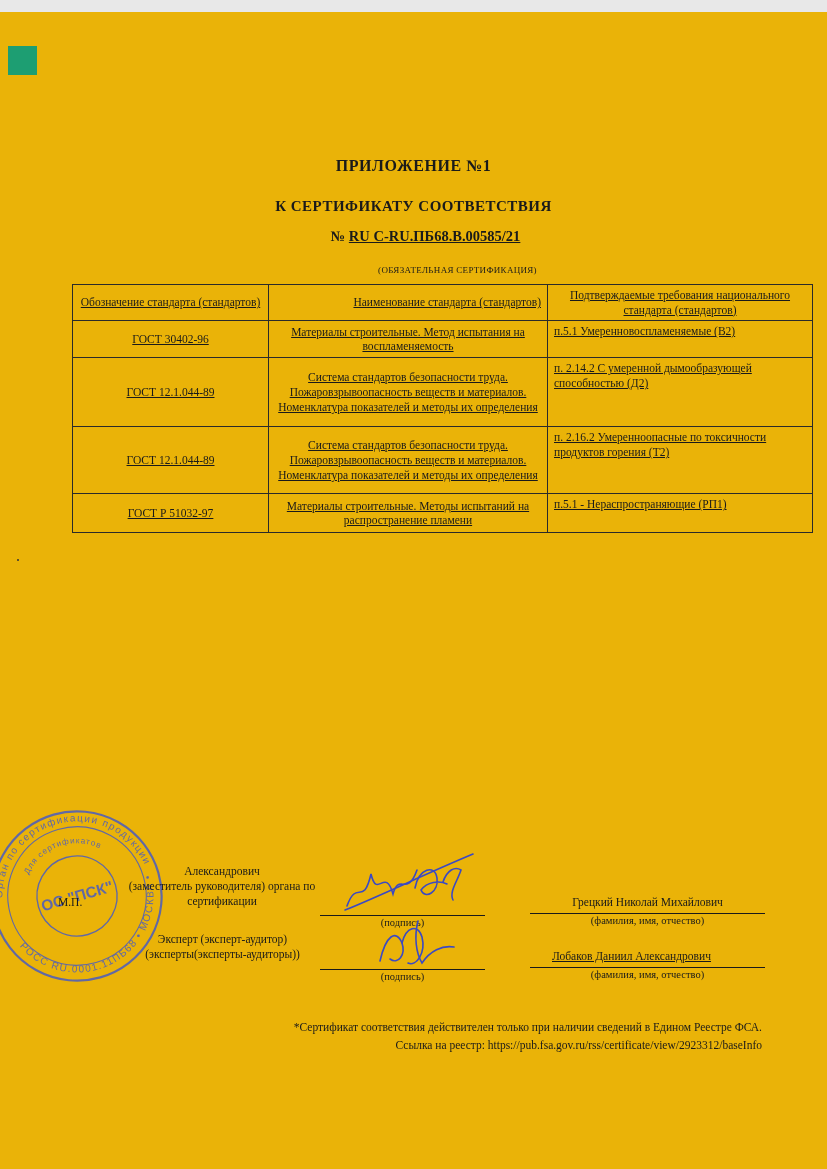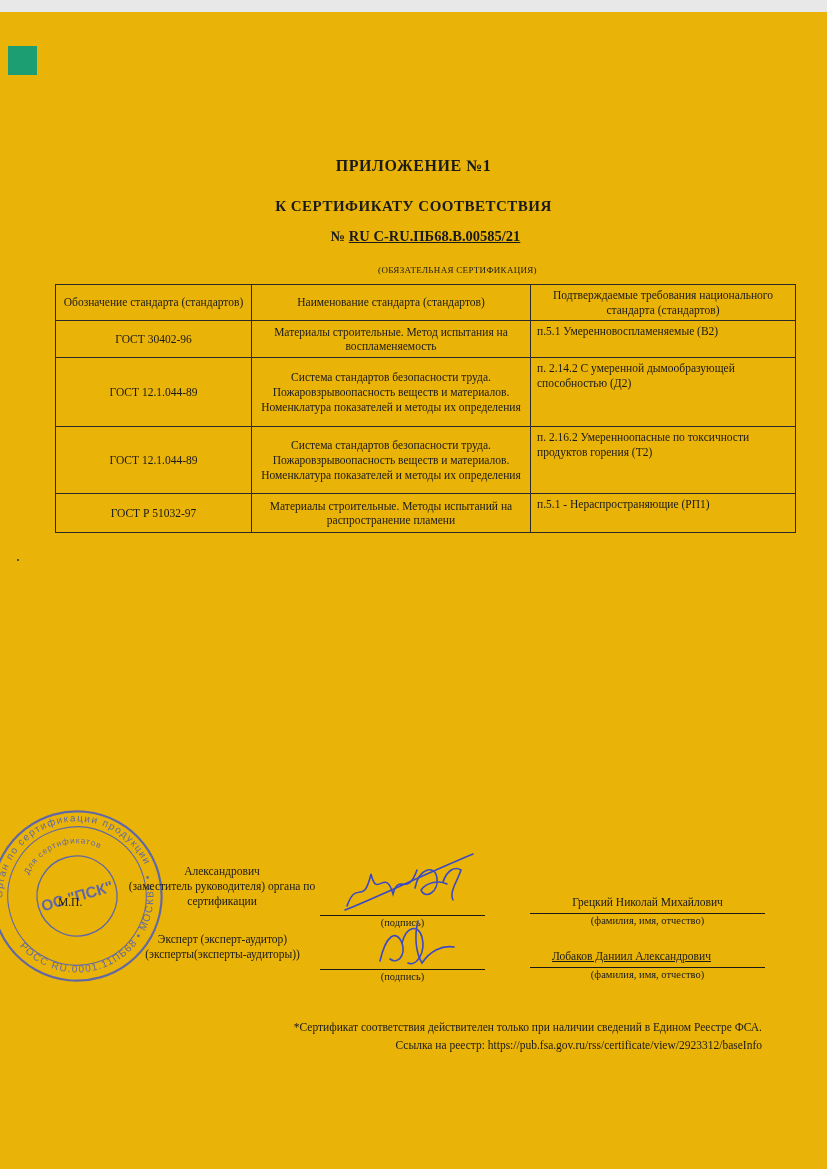--- a/index.html
+++ b/index.html
@@ -52,26 +52,26 @@
 
   <div class="abs green-square" style="left:8px;top:34px;background:#1d9e72;"></div>
 
   <div class="abs dot" style="left:17px;top:547px;"></div>
 
   <div class="abs title center" style="left:0;top:145px;">ПРИЛОЖЕНИЕ №1</div>
   <div class="abs subtitle center" style="left:0;top:186px;">К СЕРТИФИКАТУ СООТВЕТСТВИЯ</div>
   <div class="abs cert-no center" style="left:0;top:216px;padding-left:12px;"><span style="text-decoration:none;">№ </span><span>RU C-RU.ПБ68.В.00585/21</span></div>
   <div class="abs cert-mode center" style="left:0;top:253px;">(ОБЯЗАТЕЛЬНАЯ СЕРТИФИКАЦИЯ)</div>
 
-  <div class="abs" style="left:55px;top:272px;">
+  <div class="abs" style="left:72px;top:272px;text-decoration:underline;">
     <table class="std">
       <tbody>
           <tr>
         <th style="width:183px;height:26px;">Обозначение стандарта (стандартов)</th>
-        <th style="width:266px;">Наименование стандарта (стандартов)</th>
+        <th style="width:266px;text-align:right;">Наименование стандарта (стандартов)</th>
         <th style="width:252px;">Подтверждаемые требования национального стандарта (стандартов)</th>
       </tr>
       <tr>
         <td class="c-code" style="height:30px;">ГОСТ 30402-96</td>
         <td class="c-name">Материалы строительные. Метод испытания на воспламеняемость</td>
         <td class="c-req">п.5.1 Умеренновоспламеняемые (В2)</td>
       </tr>
       <tr>
         <td class="c-code" style="height:62px;">ГОСТ 12.1.044-89</td>
         <td class="c-name">Система стандартов безопасности труда. Пожаровзрывоопасность веществ и материалов. Номенклатура показателей и методы их определения</td>

